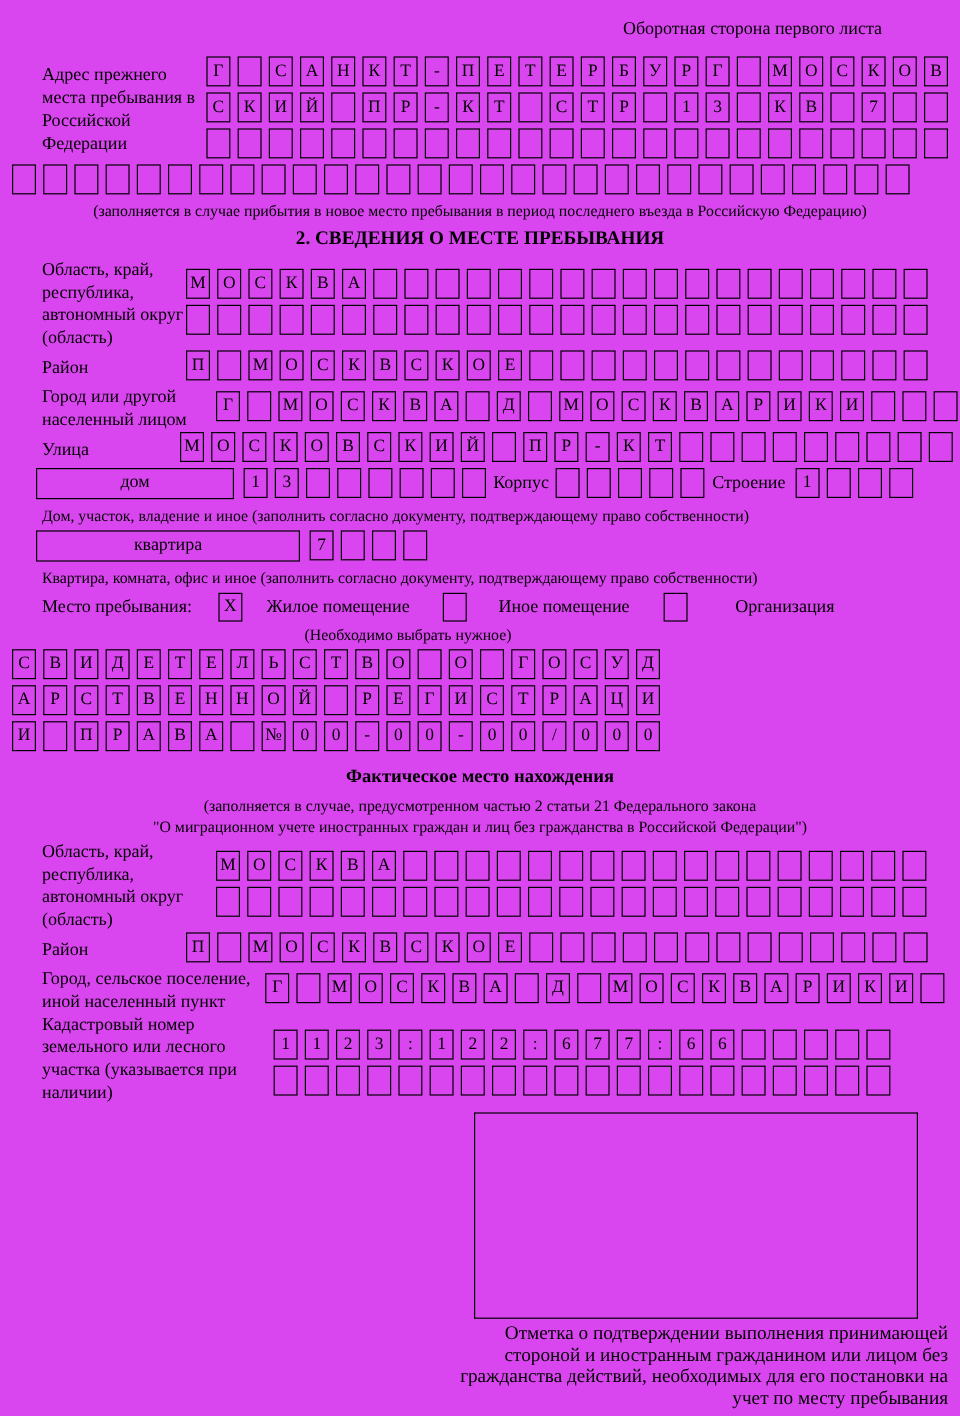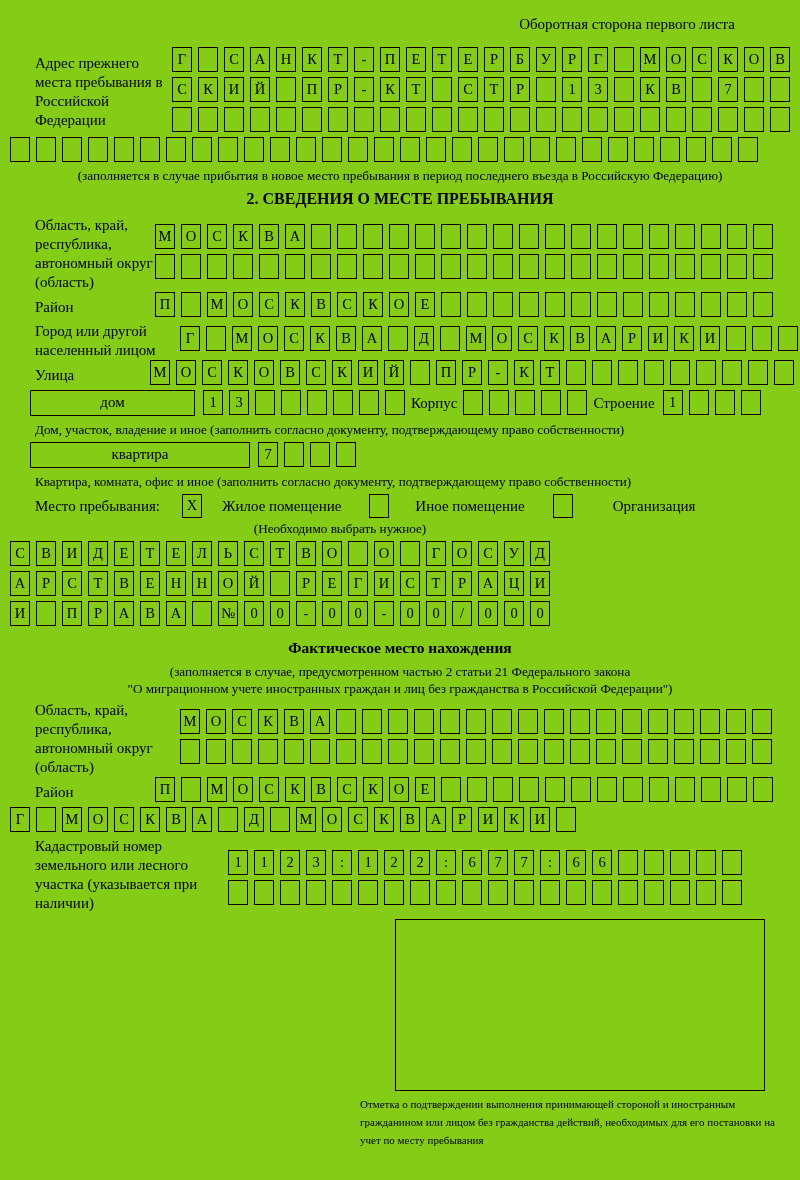--- a/index.html
+++ b/index.html
@@ -1,18 +1,18 @@
 <!DOCTYPE html>
 <html><head>
 <meta charset="utf-8">
 <style>
   html,body{margin:0;padding:0;background:#ffffff;}
   .page{
     width:800px;height:1180px;box-sizing:border-box;position:relative;
-    background:#84cc16;color:#000;overflow:hidden;
+    background:#d946ef;color:#000;overflow:hidden;
     font-family:"Liberation Serif",serif;
     padding:6px 10px 0 10px;
   }
   .header-note{text-align:right;font-size:15px;margin:10px 55px 14px 0;}
   .frow{display:flex;align-items:center;}
   .flabel{font-size:15px;line-height:19px;margin-left:25px;flex:0 0 auto;}
   .cellcol{display:flex;flex-direction:column;flex:0 0 auto;}
   .cellrow{display:flex;height:25px;margin-bottom:5px;flex:0 0 auto;}
   .cell{
     box-sizing:border-box;flex:0 0 20px;width:20px;height:25px;
@@ -32,22 +32,22 @@
   .chk-row{display:flex;align-items:center;margin:2px 0 2px 25px;font-size:15px;gap:12px;}
   .chk-box{
     box-sizing:border-box;width:20px;height:24px;border:1.6px solid #000;
     text-align:center;font-size:14.5px;line-height:21px;flex:0 0 auto;
   }
   .stamp-box{
     box-sizing:border-box;border:1.6px solid #000;
     width:370px;height:172px;margin:6px 0 4px 385px;
   }
   .stamp-note{
-    width:430px;margin-left:350px;text-align:left;
-    font-size:11px;line-height:18px;
+    width:430px;margin-left:350px;text-align:right;
+    font-size:16px;line-height:18px;
   }
   .mt10{margin-top:10px;}
 </style>
 </head>
 <body>
 
 <div class="page">
 
   <div class="header-note">Оборотная сторона первого листа</div>
 
@@ -528,20 +528,21 @@
         <span class="cell"></span>
         <span class="cell"></span>
         <span class="cell"></span>
         <span class="cell"></span>
         <span class="cell"></span>
         <span class="cell"></span>
       </div>
   </div>
 
   <div class="frow">
+    <div class="flabel" style="width:186px;">Город, сельское поселение, иной населенный пункт</div>
     <div class="cellrow">
         <span class="cell">Г</span>
         <span class="cell"></span>
         <span class="cell">М</span>
         <span class="cell">О</span>
         <span class="cell">С</span>
         <span class="cell">К</span>
         <span class="cell">В</span>
         <span class="cell">А</span>
         <span class="cell"></span>

